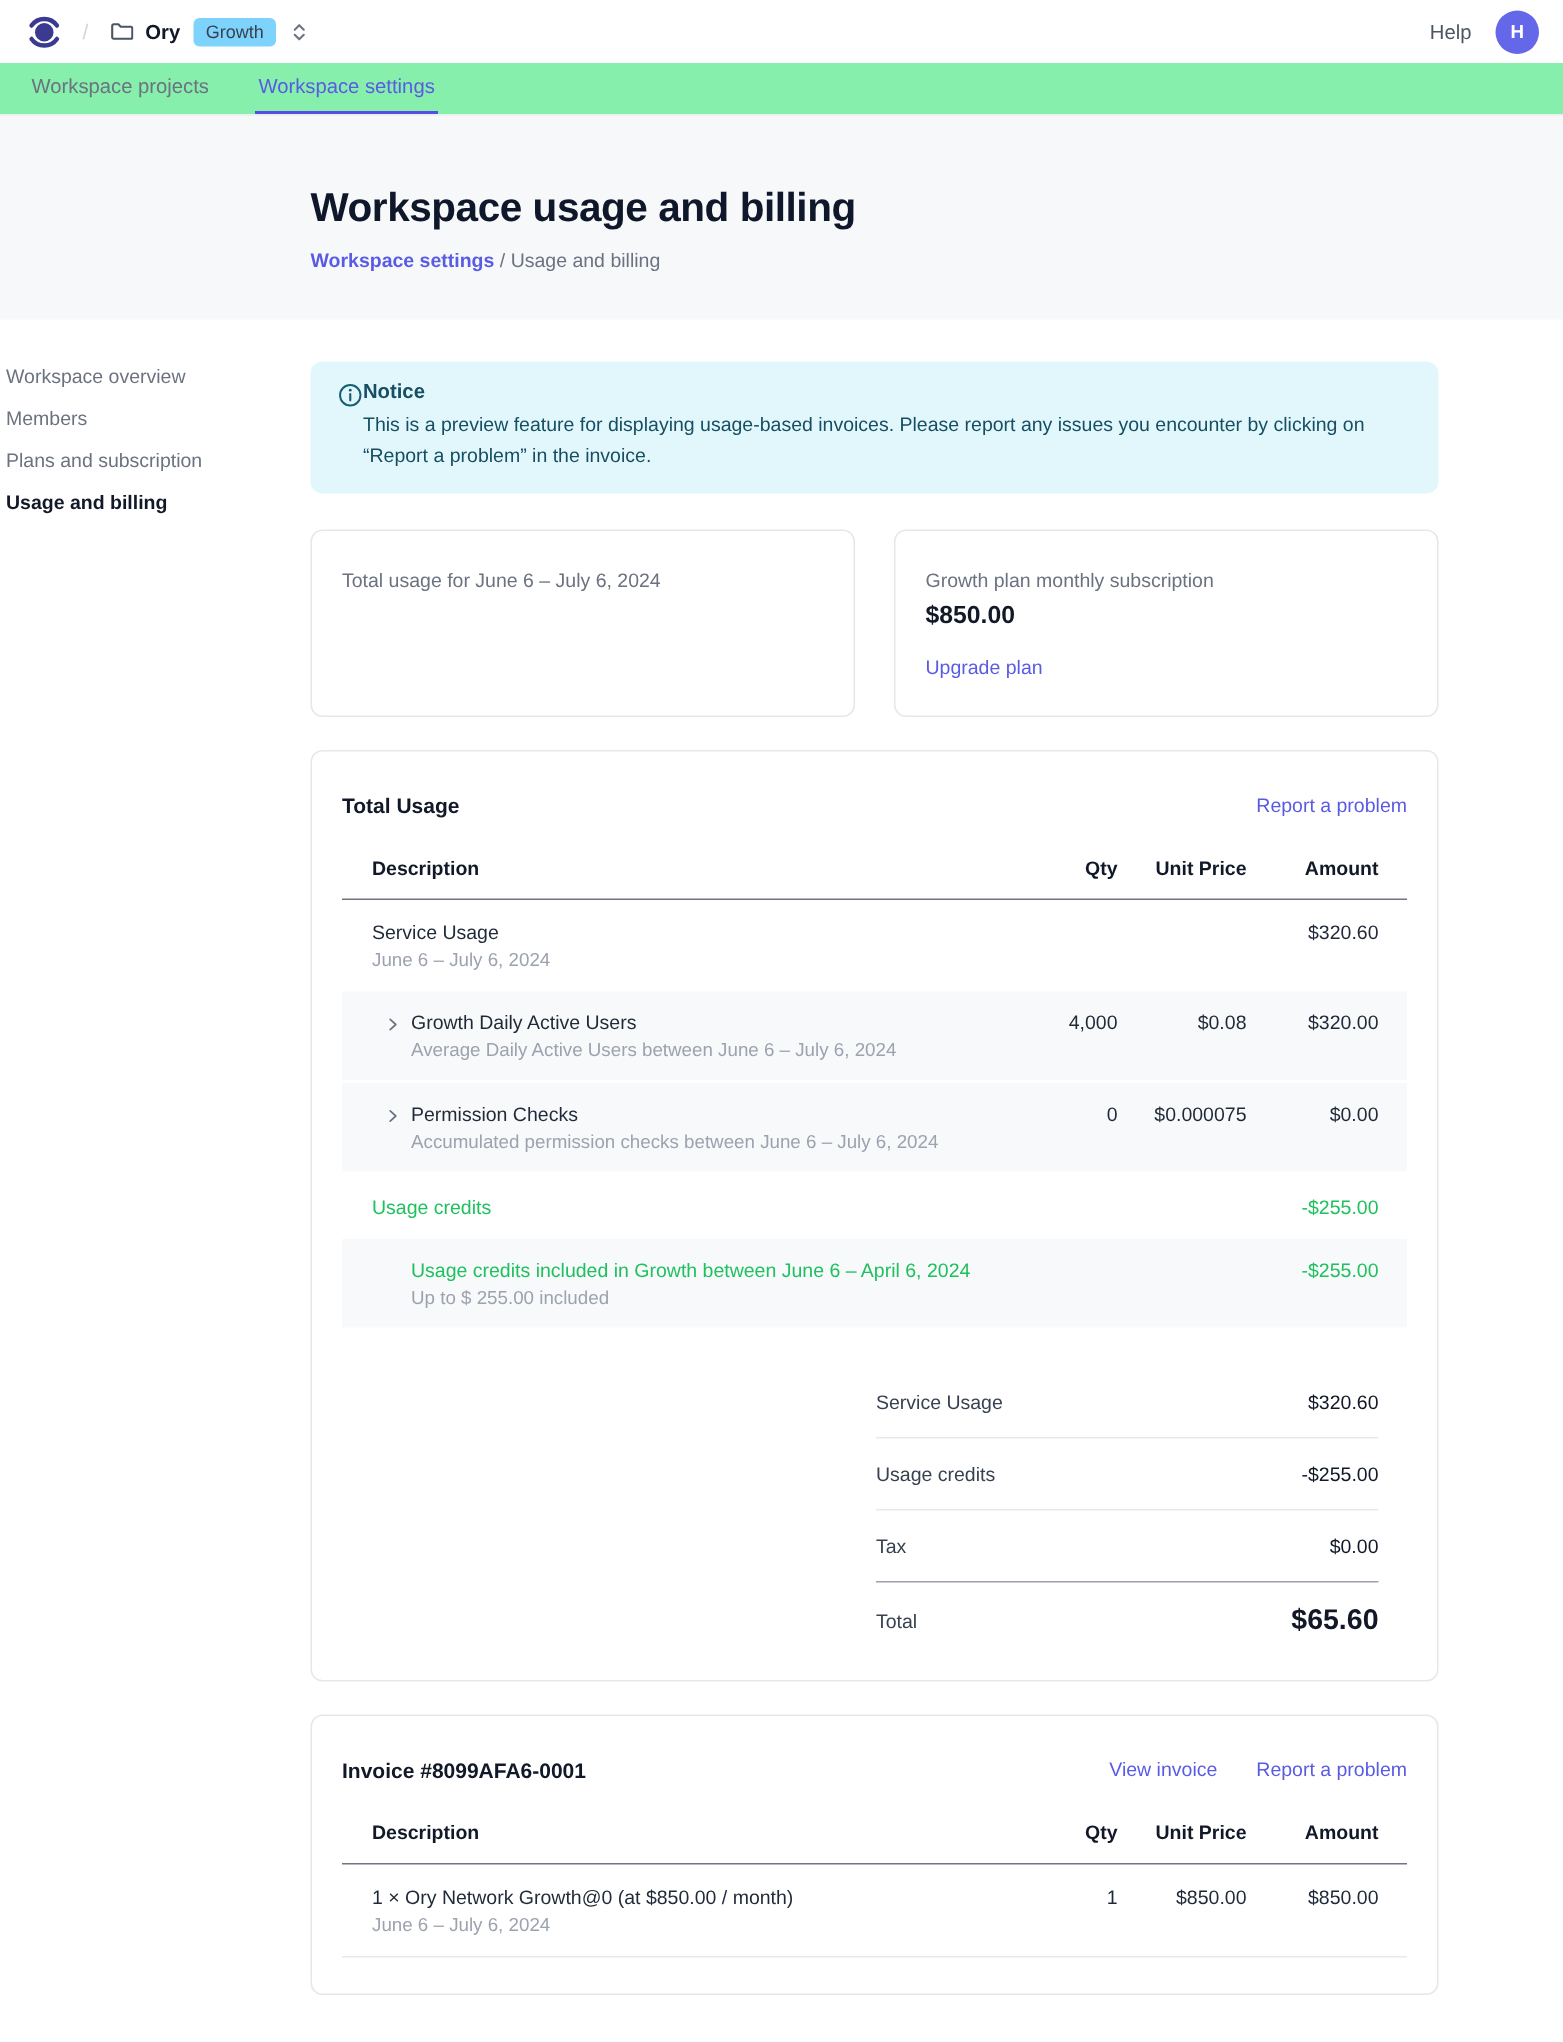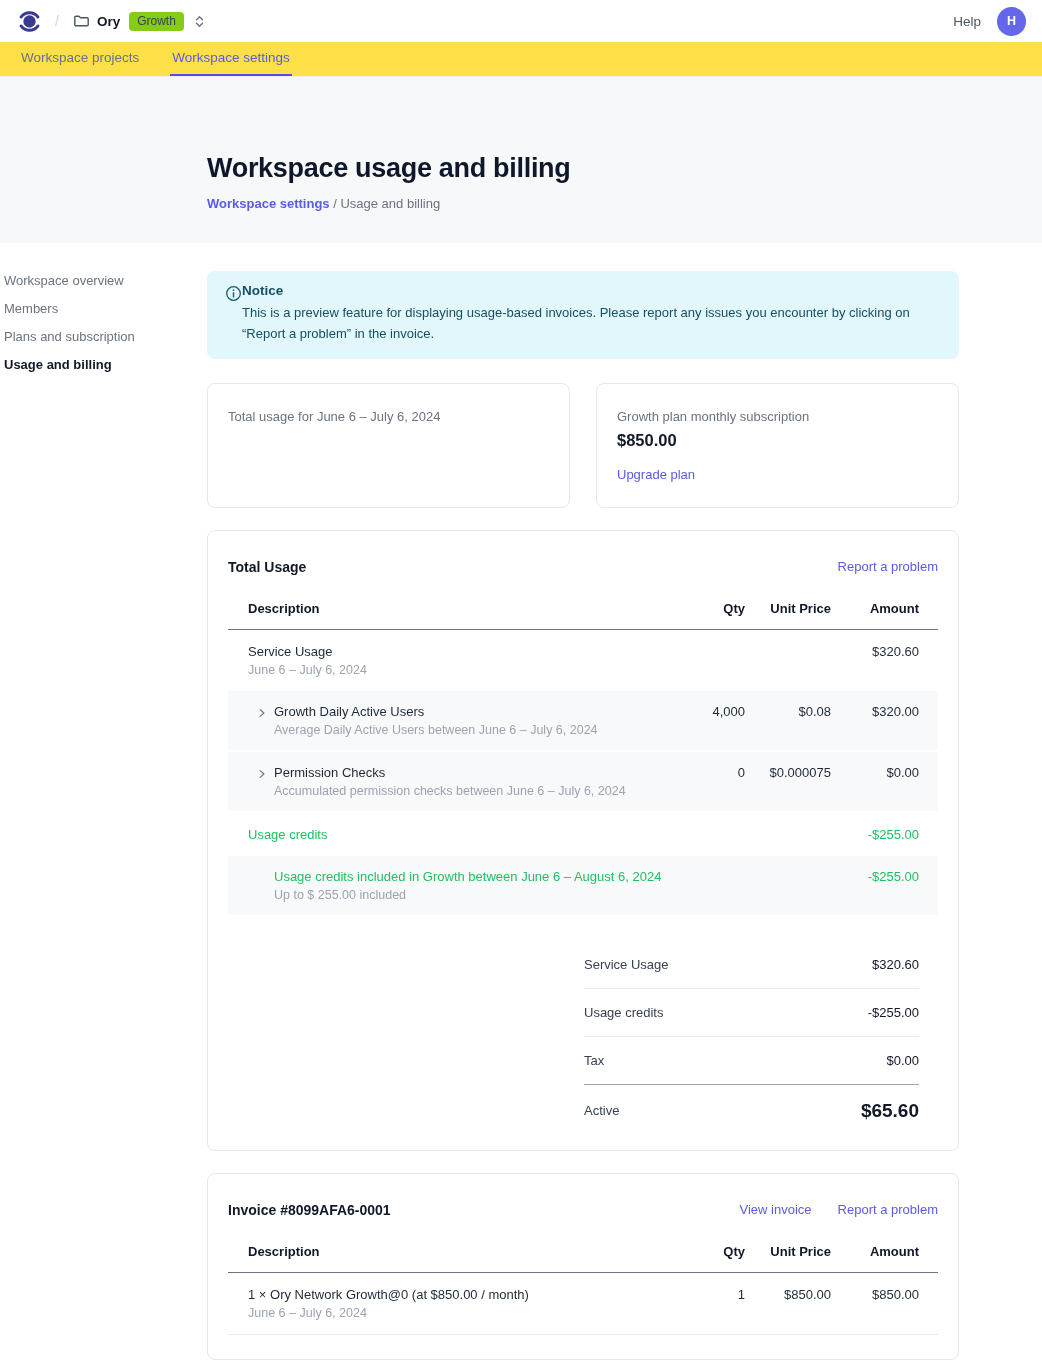--- a/index.html
+++ b/index.html
@@ -8,33 +8,33 @@
     font-family:"Liberation Sans","DejaVu Sans",sans-serif;
     background:#ffffff; color:#111827; font-size:13px;
     width:1042px; height:1361px; overflow:hidden; position:relative;
   }
   
   .topbar { height:42px; display:flex; align-items:center; padding:0 16px; background:#fff; }
   .logo { width:27px; height:27px; display:block; }
   .crumb-sep { color:#d1d5db; margin:0 14px 0 12px; font-size:14px; }
   .folder-ic { color:#4b5563; display:flex; }
   .ws-name { font-weight:600; font-size:13.5px; color:#111827; margin:0 9px 0 8px; }
-  .plan-badge { background:#84cc16; color:#394150; border-radius:4px; padding:2.5px 8px; font-size:12px; }
+  .plan-badge { background:#7dd3fc; color:#394150; border-radius:4px; padding:2.5px 8px; font-size:12px; }
   .selector-ic { color:#6b7280; margin-left:8px; display:flex; cursor:pointer; }
   .topbar-spacer { flex:1; }
   .help-link { color:#4b5563; font-size:13.5px; margin-right:16px; cursor:pointer; }
   .avatar { width:29px; height:29px; border-radius:50%; background:#6567e9; color:#fff;
             display:flex; align-items:center; justify-content:center; font-size:12.5px; font-weight:600; cursor:pointer; }
   
-  .tabsbar { display:flex; padding:0 19px; gap:29px; border-bottom:1px solid #eceef2; background:#fde047; }
+  .tabsbar { display:flex; padding:0 19px; gap:29px; border-bottom:1px solid #eceef2; background:#86efac; }
   .tab { font-size:13.5px; color:#6b7280; padding:8px 2px 9px; cursor:pointer; border-bottom:2.5px solid transparent; }
   .tab.active { color:#5a5be4; border-bottom-color:#5a4be8; }
   
   .hero { background:#f7f8fa; padding:46px 16px 32px 207px; }
-  .hero h1 { font-size:27px; font-weight:700; letter-spacing:-0.3px; color:#0f172a;margin-top:30px; }
+  .hero h1 { font-size:27px; font-weight:700; letter-spacing:-0.3px; color:#0f172a; }
   .hero .crumbs { margin-top:12px; font-size:13px; color:#6b7280; }
   .hero .crumbs .link { color:#5a5be4; font-weight:600; cursor:pointer; }
   
   .layout { position:relative; }
   .sidebar { position:absolute; left:4px; top:30px; width:170px; }
   .side-item { font-size:13px; color:#6b7280; margin-bottom:13px; cursor:pointer; }
   .side-item.active { color:#111827; font-weight:700; cursor:default; }
   .main { margin-left:207px; width:752px; padding-top:28px; padding-bottom:16px; }
   
   .notice { background:#e2f7fb; border-radius:8px; padding:12px 20px 14px 18px; display:flex; color:#164e63; }
@@ -215,41 +215,41 @@
 
       <div class="tr tr-group tr-credit">
         <div class="cell-desc" style="padding-left:20px">
           <div class="title">Usage credits</div>
         </div>
         <span class="c-amt num">-$255.00</span>
       </div>
 
       <div class="tr tr-item tr-credit">
         <div class="cell-desc indent">
-          <div class="title">Usage credits included in Growth between June 6 – August 6, 2024</div>
+          <div class="title">Usage credits included in Growth between June 6 – April 6, 2024</div>
           <div class="sub">Up to $ 255.00 included</div>
         </div>
         <span class="c-amt num">-$255.00</span>
       </div>
 
       <div class="summary">
         <div class="sum-row">
           <span class="lbl">Service Usage</span>
           <span class="val">$320.60</span>
         </div>
         <div class="sum-row">
           <span class="lbl">Usage credits</span>
           <span class="val">-$255.00</span>
         </div>
         <div class="sum-row strong-border">
           <span class="lbl">Tax</span>
           <span class="val">$0.00</span>
         </div>
         <div class="sum-total">
-          <span class="lbl">Active</span>
+          <span class="lbl">Total</span>
           <span class="val">$65.60</span>
         </div>
       </div>
     </section>
 
     <section class="panel">
       <div class="panel-head">
         <span class="panel-title">Invoice #8099AFA6-0001</span>
         <span class="panel-links">
           <span class="plink">View invoice</span>

